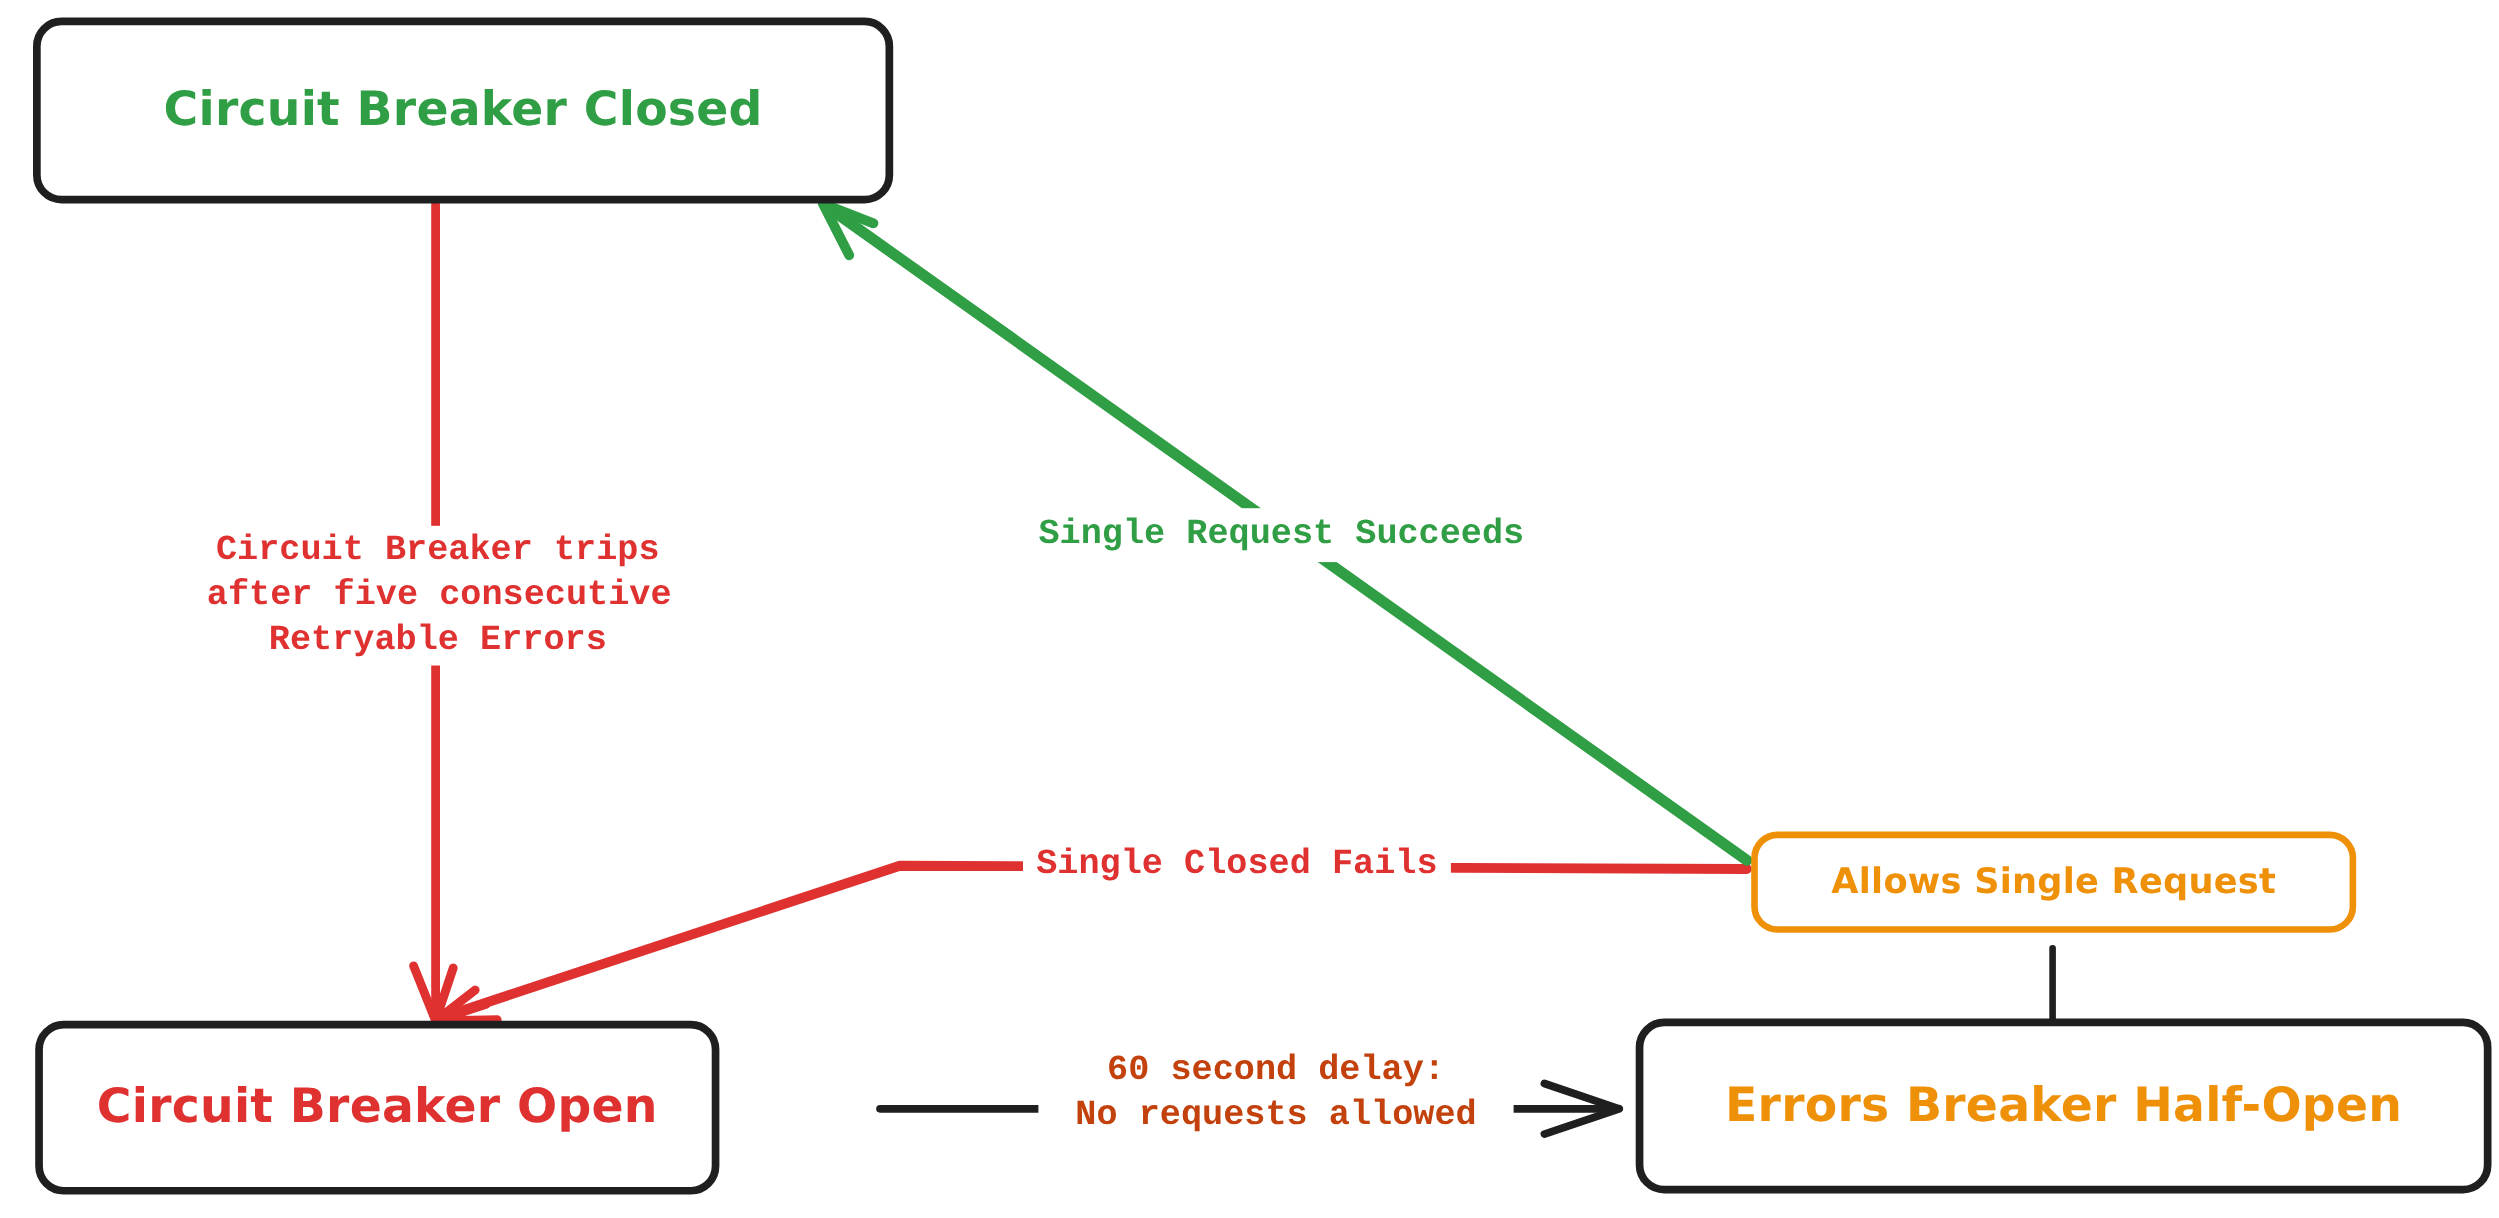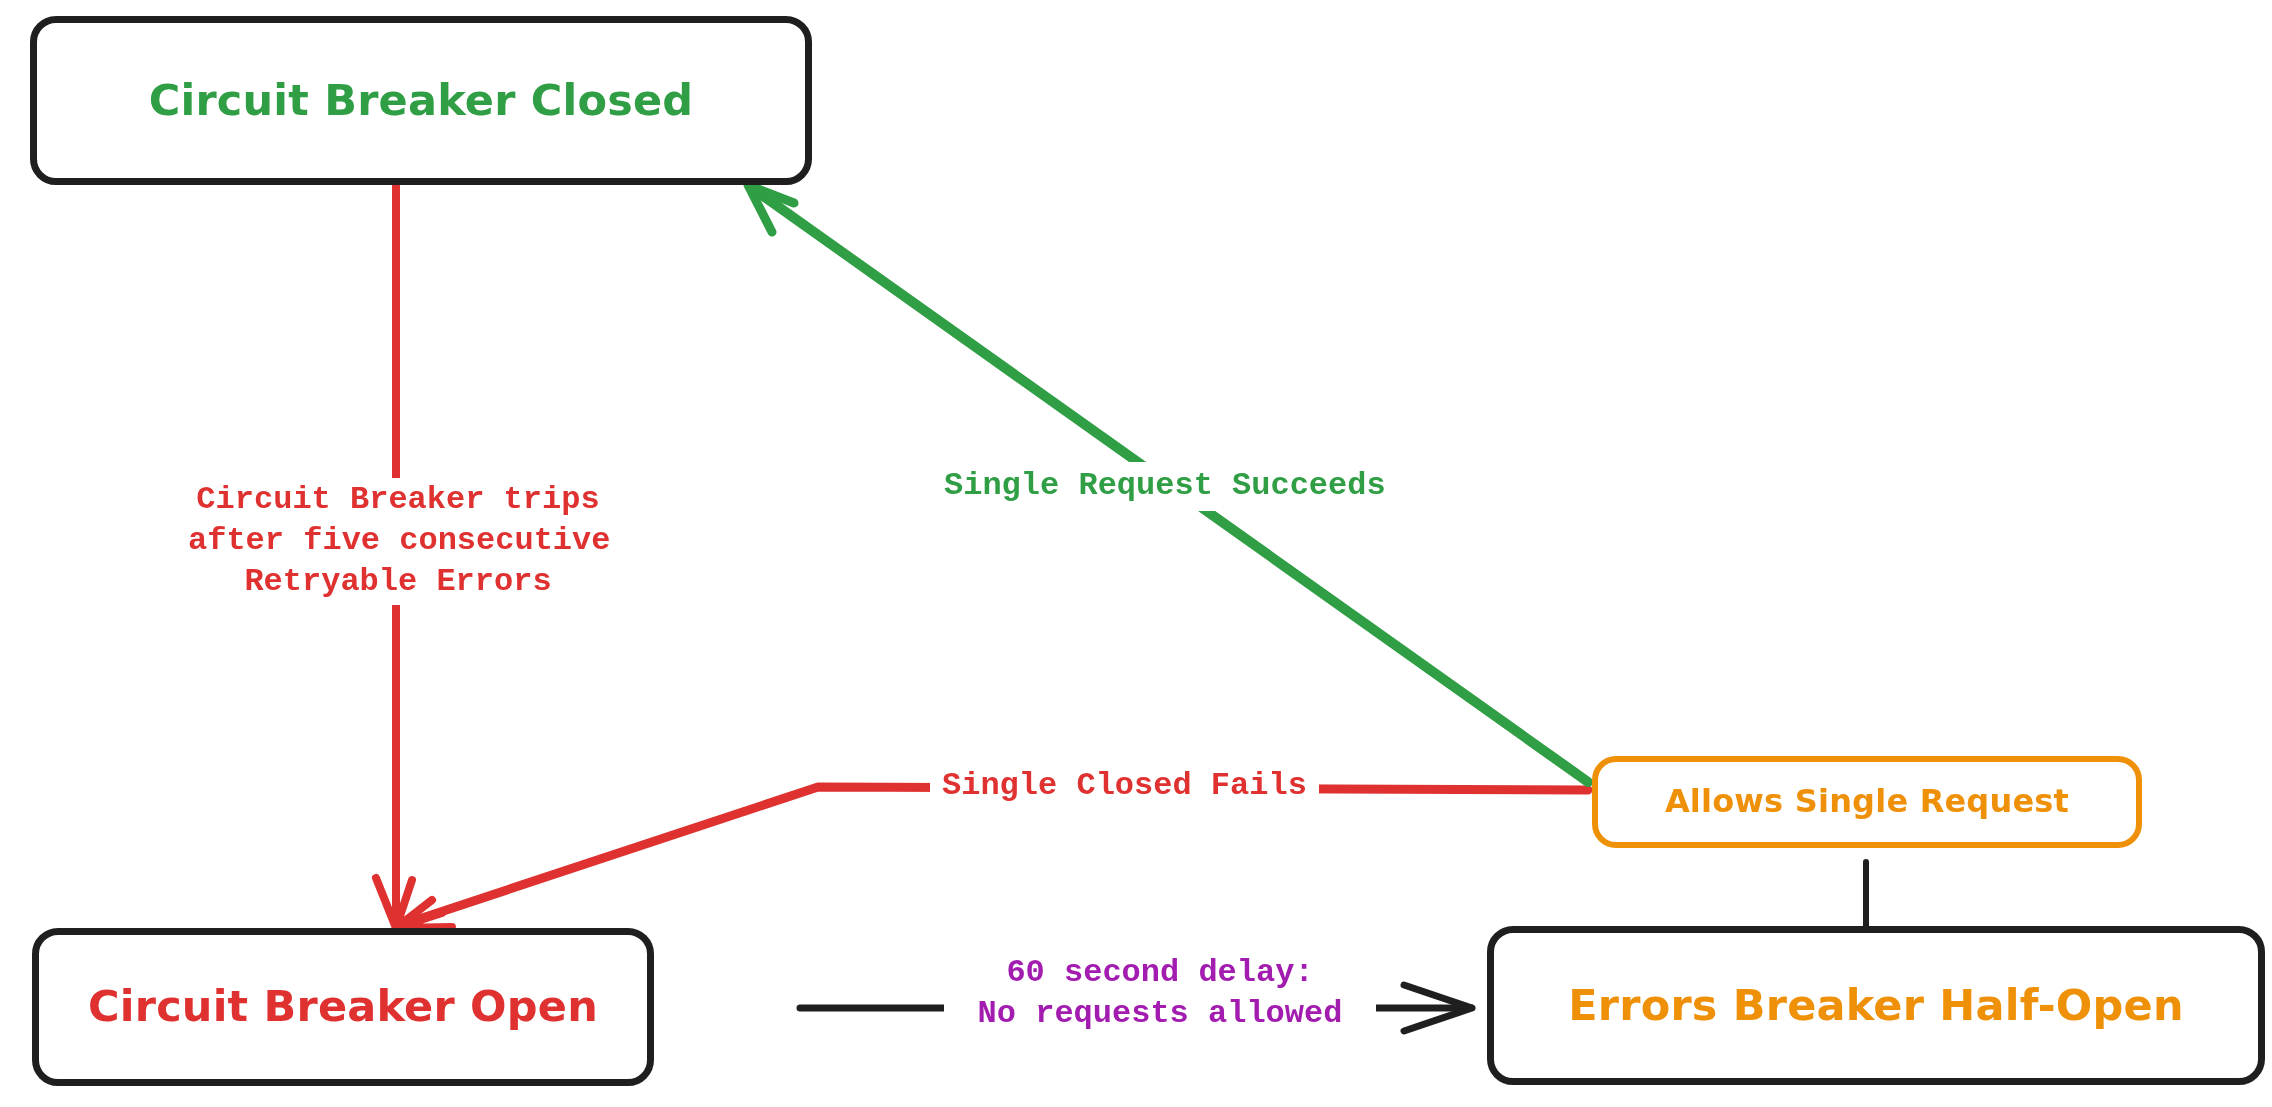--- a/index.html
+++ b/index.html
@@ -48,21 +48,21 @@
   .node-label {
     font-family: "DejaVu Sans", sans-serif;
     font-weight: 600;
     letter-spacing: 0.2px;
     white-space: nowrap;
     line-height: 1.1;
   }
   .label-green  { color: #2f9e44; }
   .label-red    { color: #e03131; }
   .label-orange { color: #ef9009; }
-  .label-black  { color: #a21caf; }
+  .label-black  { color: #c2410c; }
 
   .edge-label {
     position: absolute;
     font-family: Liberation Mono, monospace;
     font-weight: 600;
     line-height: 1.28;
     white-space: nowrap;
     background: #ffffff;
     text-align: center;
   }

